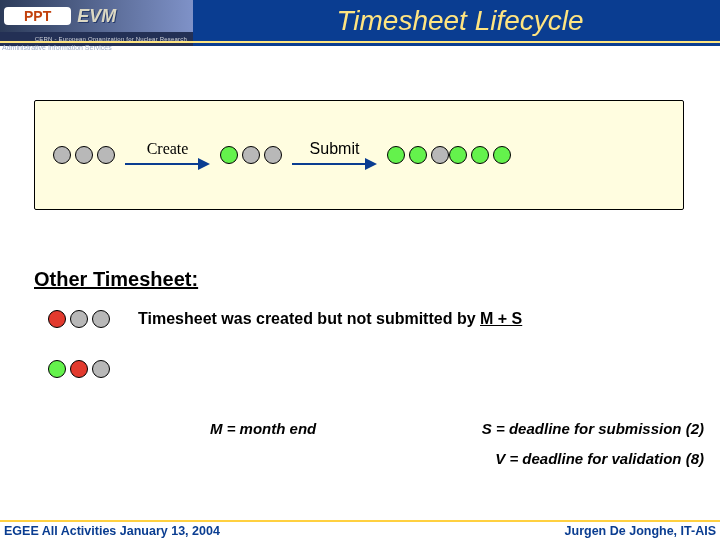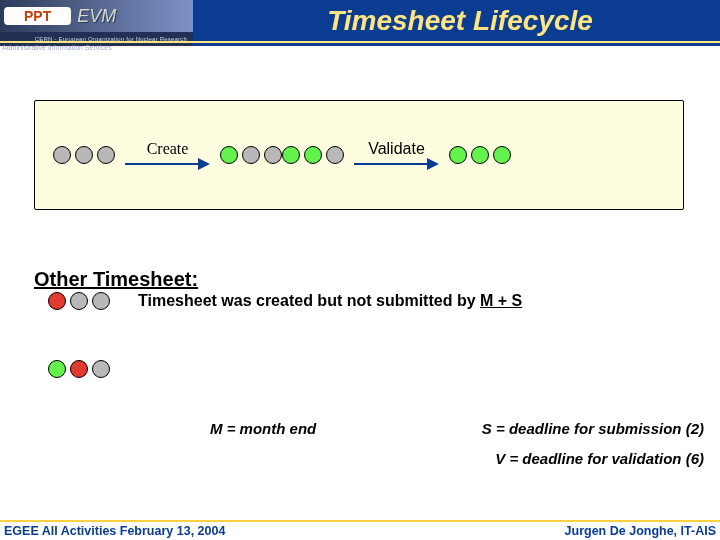--- a/index.html
+++ b/index.html
@@ -39,21 +39,21 @@
     background: #fff;
     color: #c2410c;
     font-weight: bold;
     font-size: 14px;
     padding: 1px 20px;
     border-radius: 4px;
   }
   .evm-text {
     color: #dcd8c3;
     font-style: italic;
-    font-weight: normal;
+    font-weight: bold;
     font-size: 18px;
     text-shadow: 1px 1px 0 #263a6b;
   }
   .logo-bottom {
     height: 14px;
     background: #233055;
     display: flex;
     align-items: center;
     justify-content: flex-end;
     padding-right: 6px;
@@ -74,21 +74,21 @@
     position: absolute;
     left: 200px;
     right: 0;
     top: 0;
     height: 42px;
     display: flex;
     align-items: center;
     justify-content: center;
     color: #ffe480;
     font-style: italic;
-    font-weight: bold;
+    font-weight: normal;
     font-size: 28px;
   }
   .title-line {
     position: absolute;
     left: 0;
     right: 0;
     bottom: 3px;
     height: 2px;
     background: #ffe480;
   }
@@ -167,21 +167,21 @@
     color: #000;
   }
 
   .example-row {
     position: absolute;
     left: 48px;
     display: flex;
     align-items: center;
     gap: 28px;
   }
-  .row1 { top: 292px; }
+  .row1 { top: 310px; }
   .row2 { top: 360px; }
   .example-text {
     font-weight: bold;
     font-size: 16px;
     color: #000;
   }
   .example-text .u { text-decoration: underline; }
 
   .legend {
     position: absolute;
@@ -240,28 +240,28 @@
   </div>
   <div class="arrow-wrap">
     <span class="arrow-label serif">Create</span>
     <span class="arrow"></span>
   </div>
   <div class="stage">
     <span class="circle c-green"></span>
     <span class="circle c-grey"></span>
     <span class="circle c-grey"></span>
   </div>
-  <div class="stage">
-    <span class="circle c-green"></span>
-    <span class="circle c-green"></span>
-    <span class="circle c-grey"></span>
-  </div>
   <div class="arrow-wrap">
-    <span class="arrow-label">Validate</span>
+    <span class="arrow-label">Submit</span>
     <span class="arrow"></span>
+  </div>
+  <div class="stage">
+    <span class="circle c-green"></span>
+    <span class="circle c-green"></span>
+    <span class="circle c-grey"></span>
   </div>
   <div class="stage">
     <span class="circle c-green"></span>
     <span class="circle c-green"></span>
     <span class="circle c-green"></span>
   </div>
 </div>
 
 <div class="examples-hdr">Other Timesheet:</div>
 
@@ -280,19 +280,19 @@
   <div class="stage">
     <span class="circle c-green"></span>
     <span class="circle c-red"></span>
     <span class="circle c-grey"></span>
   </div>
 </div>
 
 <div class="legend">
   <span class="legend-m">M = month end</span>
   <span class="legend-s">S = deadline for submission (2)</span>
-  <span class="legend-v">V = deadline for validation (6)</span>
+  <span class="legend-v">V = deadline for validation (8)</span>
 </div>
 
 <div class="footer">
-  <span class="foot-left">EGEE All Activities  February 13, 2004</span>
+  <span class="foot-left">EGEE All Activities  January 13, 2004</span>
   <span class="foot-right">Jurgen De Jonghe, IT-AIS</span>
 </div>
 
 </body></html>

